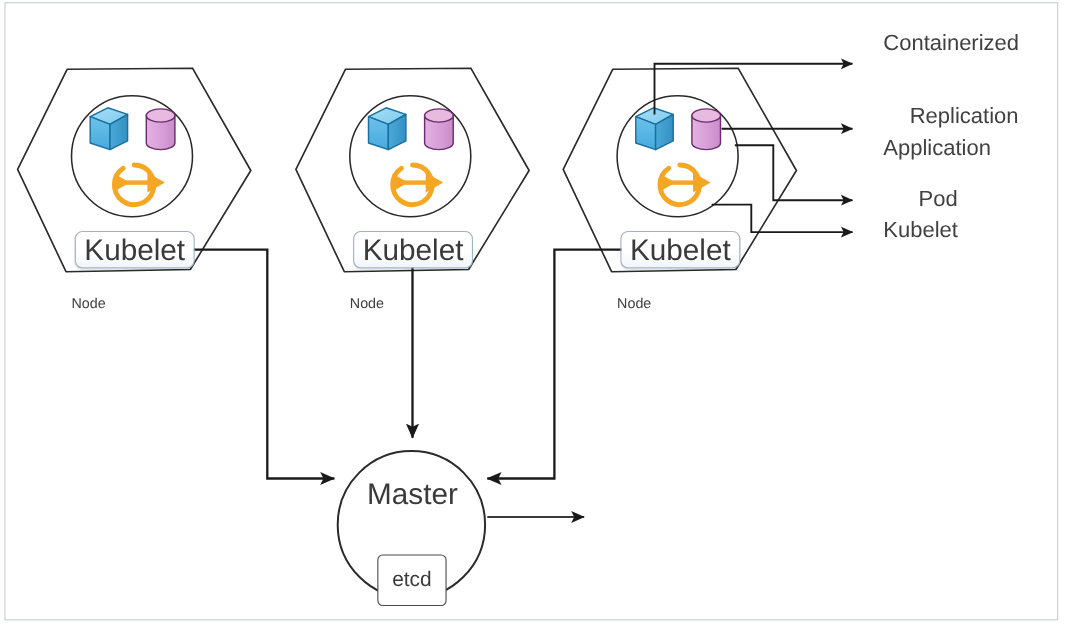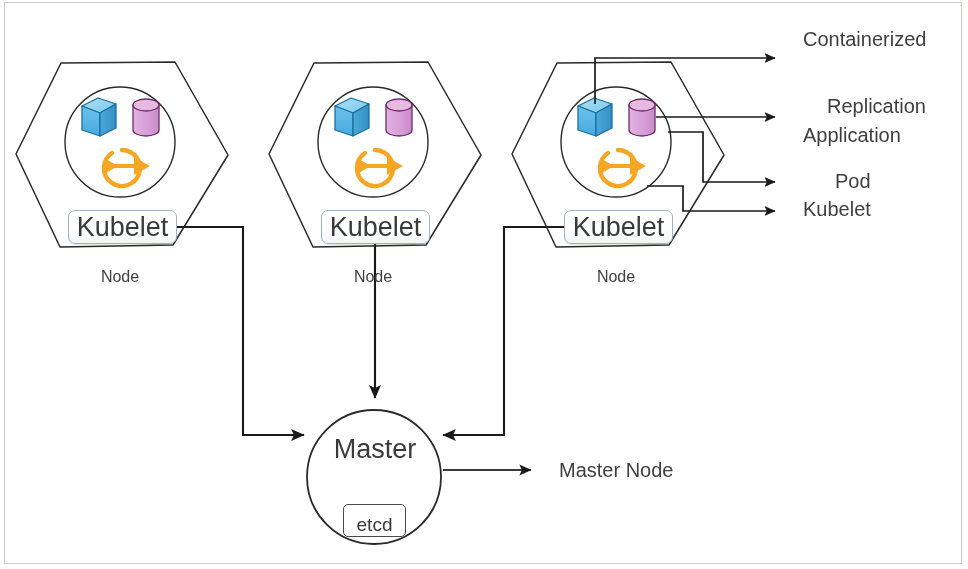--- a/index.html
+++ b/index.html
@@ -33,22 +33,21 @@
     height: 569px;
   }
   .lbl {
     position: absolute;
     color: #404040;
     font-family: "Liberation Sans", sans-serif;
     white-space: nowrap;
     line-height: 1.18;
   }
   .node-label {
-    font-size: 16px;
-    text-align: center;
+    font-size: 13px;
   }
   .side-label {
     font-size: 20px;
   }
   .master-text {
     font-size: 27px;
     color: #3a3a3a;
   }
   .kubelet-box {
     position: absolute;
@@ -203,24 +202,23 @@
   </div>
   <div class="kubelet-box" style="left:564px; top:210px; width:109px; height:34px;">
     <span>Kubelet</span>
   </div>
 
   <div class="lbl node-label" style="left:65px; top:268px; width:110px;">Node</div>
   <div class="lbl node-label" style="left:318px; top:268px; width:110px;">Node</div>
   <div class="lbl node-label" style="left:561px; top:268px; width:110px;">Node</div>
 
   <div class="lbl master-text" style="left:325px; top:434px; width:100px; text-align:center;">Master</div>
-  <div class="etcd-box" style="left:343px; top:504px; width:63px; height:33px;align-items:flex-end;">
+  <div class="etcd-box" style="left:343px; top:504px; width:63px; height:47px;">
     <span>etcd</span>
   </div>
-  <div class="lbl side-label" style="left:559px; top:459px;">Master Node</div>
 
   <div class="lbl side-label" style="left:803px; top:28px;">Containerized</div>
 
   <div class="lbl side-label" style="left:803px; top:95px;margin-left:24px;">Replication</div>
   <div class="lbl side-label" style="left:803px; top:124px;">Application</div>
 
   <div class="lbl side-label" style="left:803px; top:170px;margin-left:32px;">Pod</div>
 
   <div class="lbl side-label" style="left:803px; top:198px;">Kubelet</div>
 

